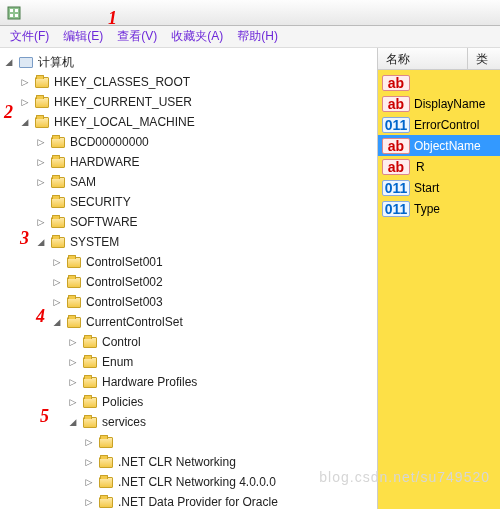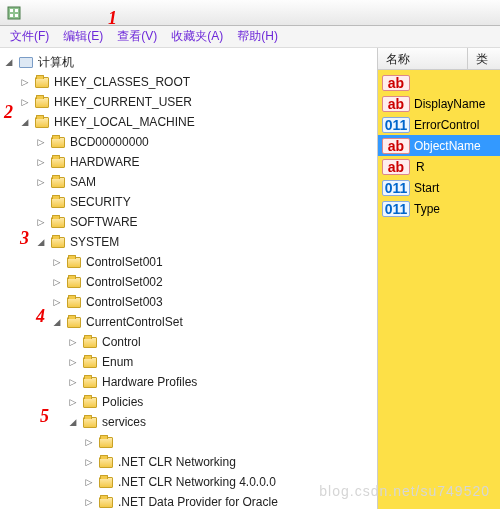--- a/index.html
+++ b/index.html
@@ -27,21 +27,21 @@
 .tree { padding:4px 2px; }
 .node { display:flex; align-items:center; height:20px; white-space:nowrap; }
 .toggle { width:14px; height:14px; margin-right:2px; display:inline-flex; align-items:center; justify-content:center; font-size:9px; color:#666; cursor:pointer; line-height:1;}
 .toggle.blank { visibility:hidden; }
 .ficon { width:16px; height:16px; margin-right:4px; display:inline-flex; align-items:center; justify-content:center; }
 .folder { width:14px; height:11px; background:linear-gradient(#ffe9a8,#f3c94a); border:1px solid #c9a227; border-radius:1px; position:relative; }
 .folder:before { content:""; position:absolute; top:-3px; left:0; width:6px; height:3px; background:#f3c94a; border:1px solid #c9a227; border-bottom:none; border-radius:1px 1px 0 0; }
 .computer { width:14px; height:11px; background:#dde8f4; border:1px solid #7a9cc6; border-radius:1px; }
 .label { color:#222;text-align:right; }
 .annot { position:absolute; color:#e00; font-family:"Comic Sans MS",cursive; font-size:18px; font-style:italic; font-weight:bold; pointer-events:none; z-index:10; }
-.watermark { position:absolute; bottom:10px; right:10px; color:#d6d6d6; font-size:14px; font-family:Arial,sans-serif; letter-spacing:1px; pointer-events:none; }
+.watermark { position:absolute; bottom:24px; right:10px; color:#d6d6d6; font-size:14px; font-family:Arial,sans-serif; letter-spacing:1px; pointer-events:none; }
 </style>
 </head>
 <body>
 
 <div class="titlebar">
   <span class="title-icon">
       <svg width="14" height="14">
         <rect x="1" y="1" width="12" height="12" fill="#8fc28f" stroke="#4a7a4a"></rect>
         <rect x="3" y="3" width="3" height="3" fill="#fff"></rect>
         <rect x="8" y="3" width="3" height="3" fill="#fff"></rect>

